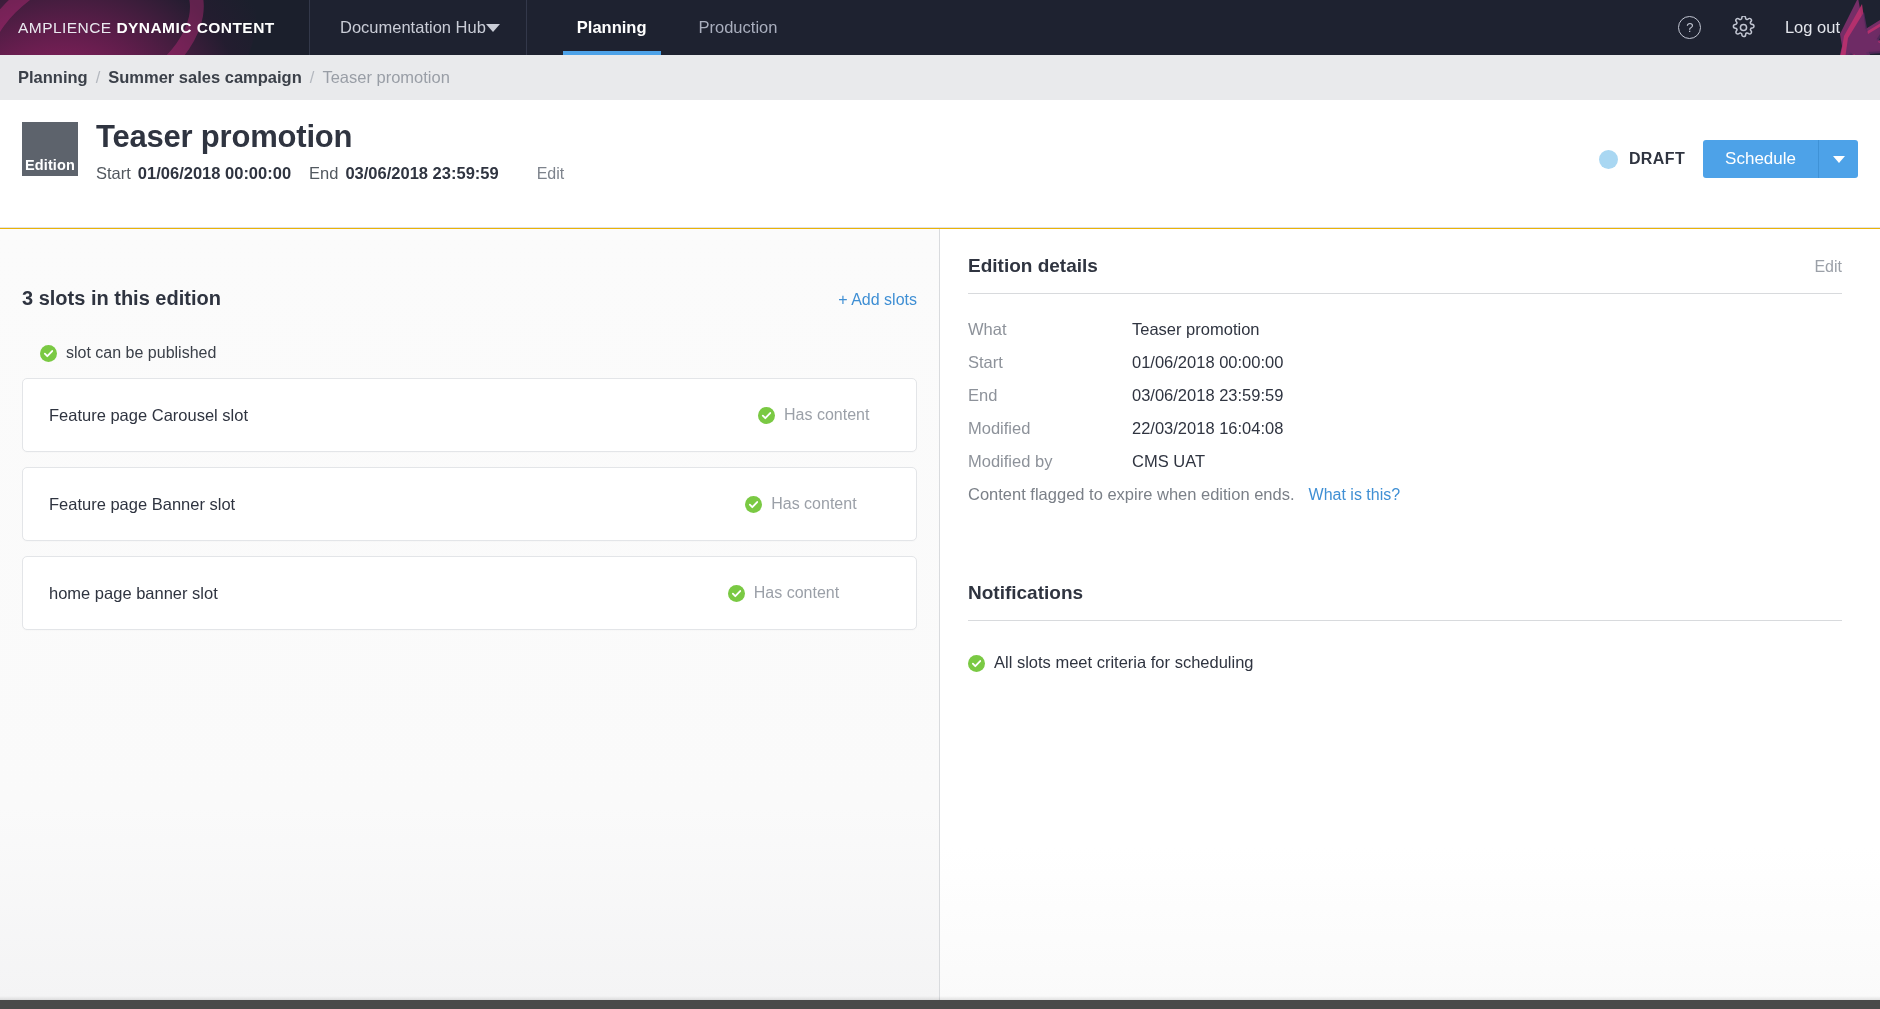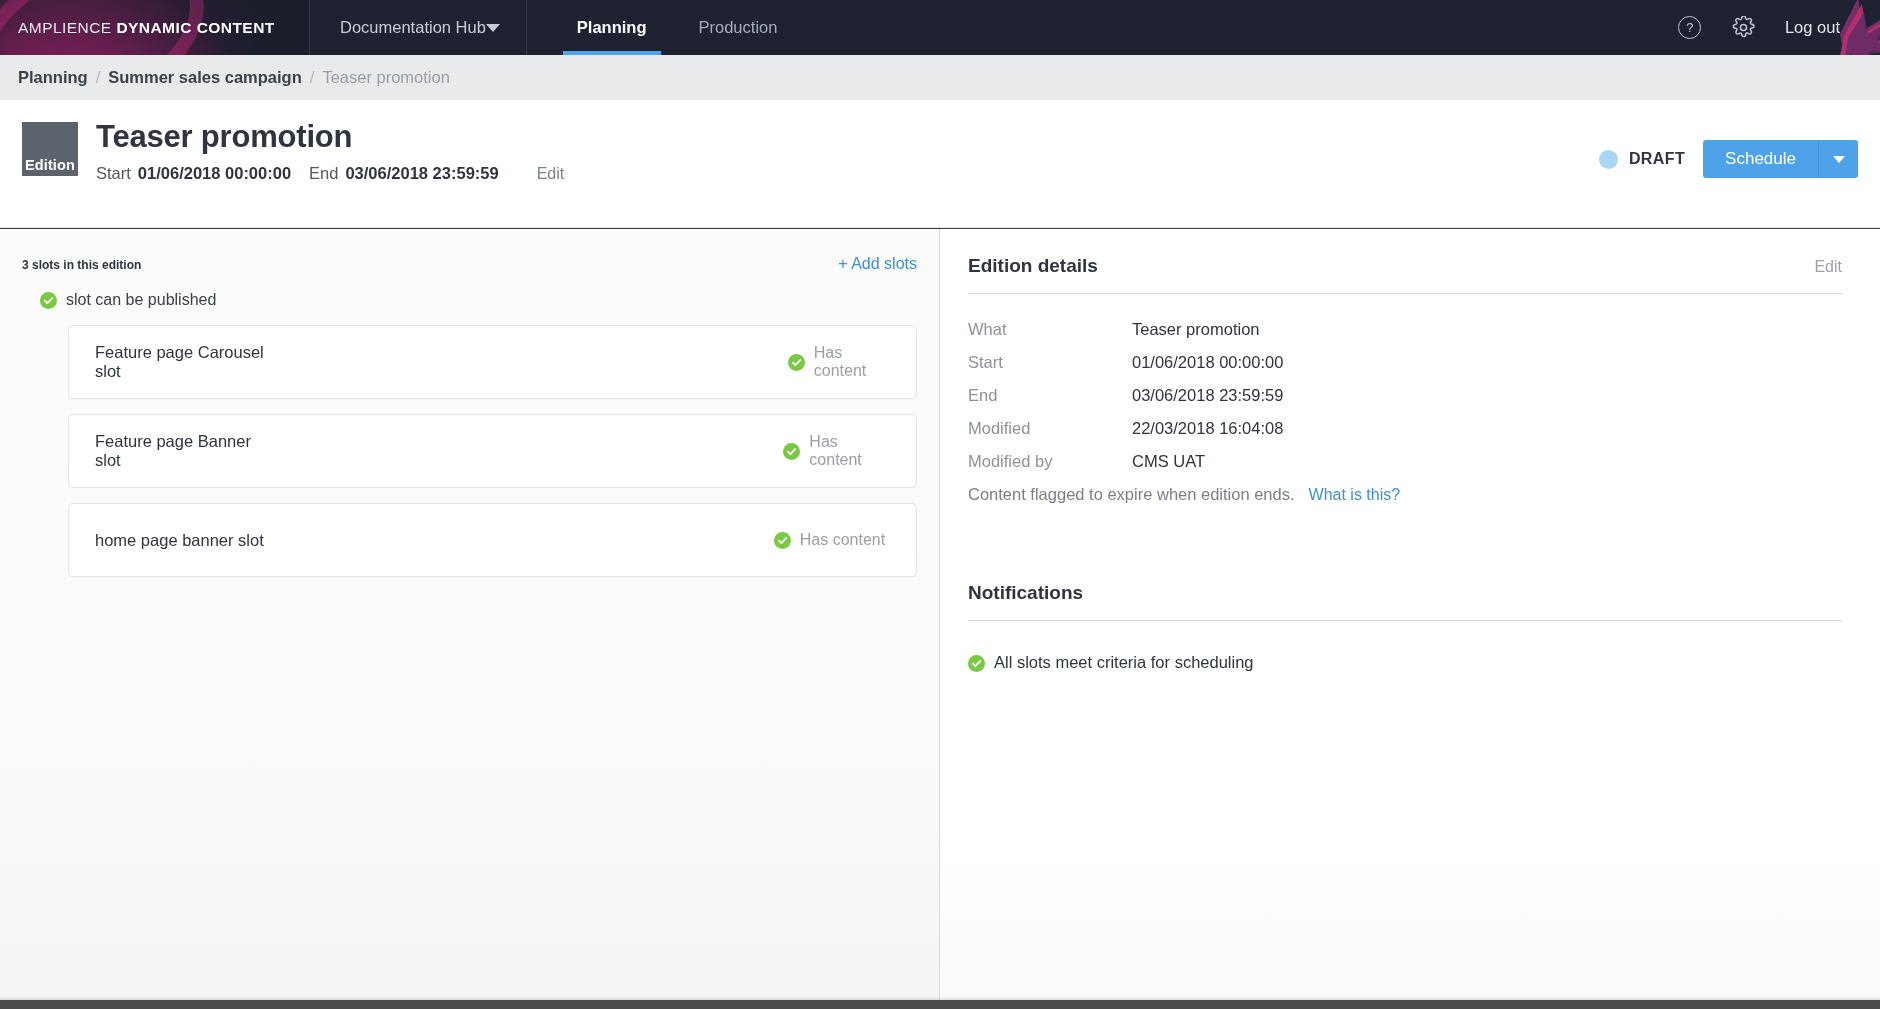--- a/index.html
+++ b/index.html
@@ -3,21 +3,21 @@
 <meta charset="utf-8">
 <title>Amplience Dynamic Content — Teaser promotion</title>
 <style>
   * { box-sizing: border-box; margin: 0; padding: 0; }
   html, body {
     width: 1880px; height: 1009px;
     font-family: "Liberation Sans", sans-serif;
     background: #ffffff;
     overflow: hidden;
   }
-  .app { position: relative; width: 1880px; height: 1009px; background:#404040;text-decoration:underline; }
+  .app { position: relative; width: 1880px; height: 1009px; background:#eab308;text-decoration:underline; }
 
   
   .topnav {
     position: absolute; top:0; left:0; width:1880px; height:55px;
     background:#1e2230;
     display:flex; align-items:stretch;
     overflow:hidden;
     z-index: 5;
   }
   .brand {
@@ -173,46 +173,45 @@
     padding:26px 22px 0 22px;
     position:relative;
   }
   .right-pane {
     flex:1; height:100%;
     background:linear-gradient(180deg,#ffffff 0%, #ffffff 80%, #fafafa 100%);
     padding:26px 38px 0 28px;
   }
 
   .pane-head { display:flex; align-items:baseline; }
-  .pane-title { font-size:12px; font-weight:700; color:#2f3440; }
+  .pane-title { font-size:20px; font-weight:700; color:#2f3440;margin-top:32px; }
   .link-blue { color:#3f8fd4; font-size:16px; cursor:pointer; }
   .pane-head .link-blue { margin-left:auto; }
 
   .legend {
     display:flex; align-items:center; gap:9px;
-    margin:18px 0 0 18px;
+    margin:34px 0 0 18px;
     font-size:16px; color:#3b4049;
   }
   .tick {
     width:17px; height:17px; border-radius:50%;
     background:#7ac943;
     display:inline-flex; align-items:center; justify-content:center;
     flex:none;
   }
   .tick svg { display:block; }
 
   .slot-list { margin-top:16px; display:flex; flex-direction:column; gap:15px; }
   .slot-card {
     height:74px; background:#ffffff;
     border:1px solid #e3e5e8; border-radius:5px;
     display:flex; align-items:center;
     padding:0 26px;
     box-shadow:0 1px 1px rgba(0,0,0,.015);
     cursor:pointer;
-    margin-left:46px;
   }
   .slot-name { font-size:16.5px; color:#2f3440; }
   .slot-status {
     margin-left:510px; display:flex; align-items:center; gap:9px;
     font-size:16px; color:#9ba0a8;
   }
 
   
   .sec-head {
     display:flex; align-items:baseline;

